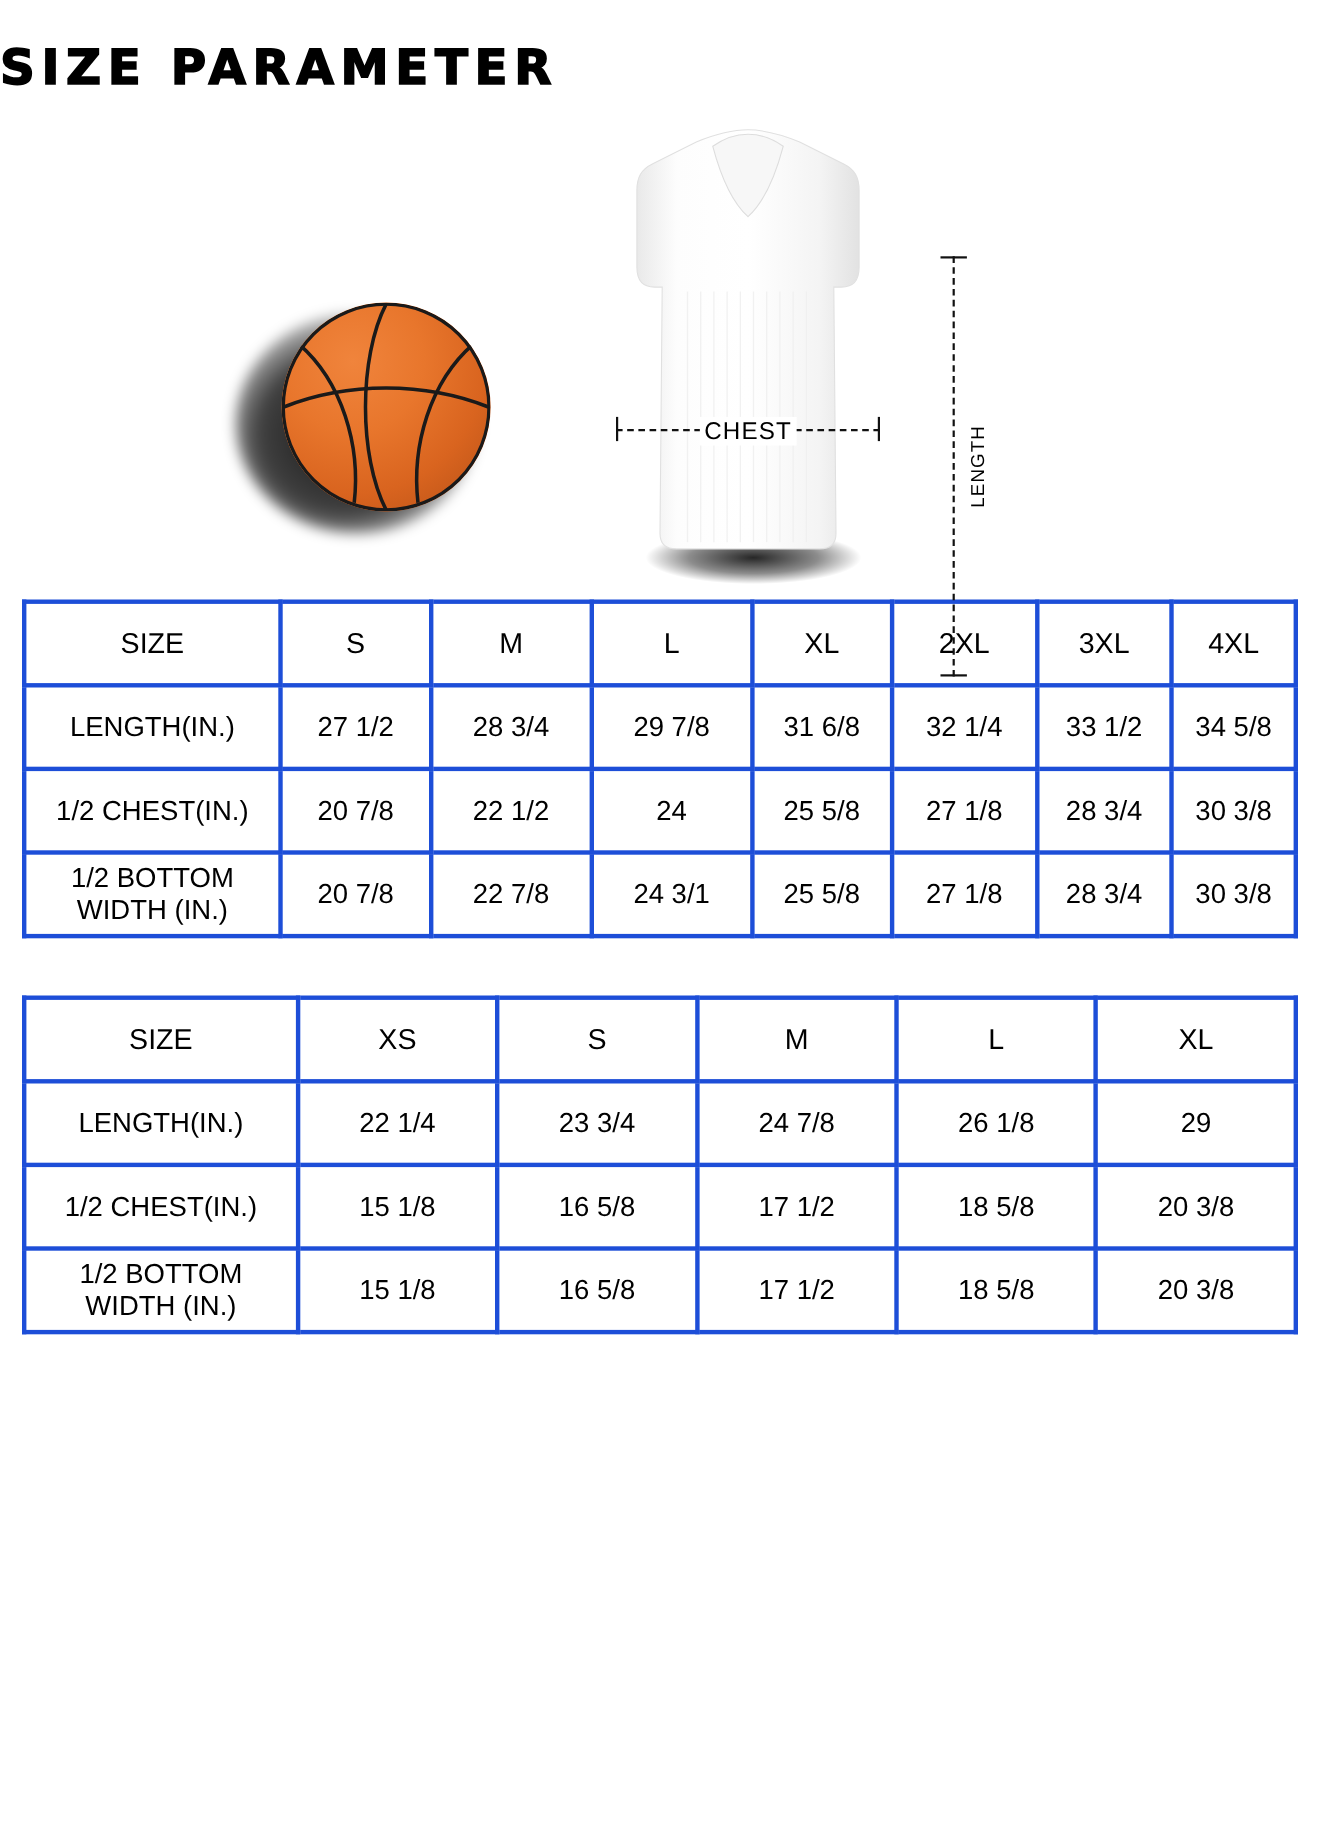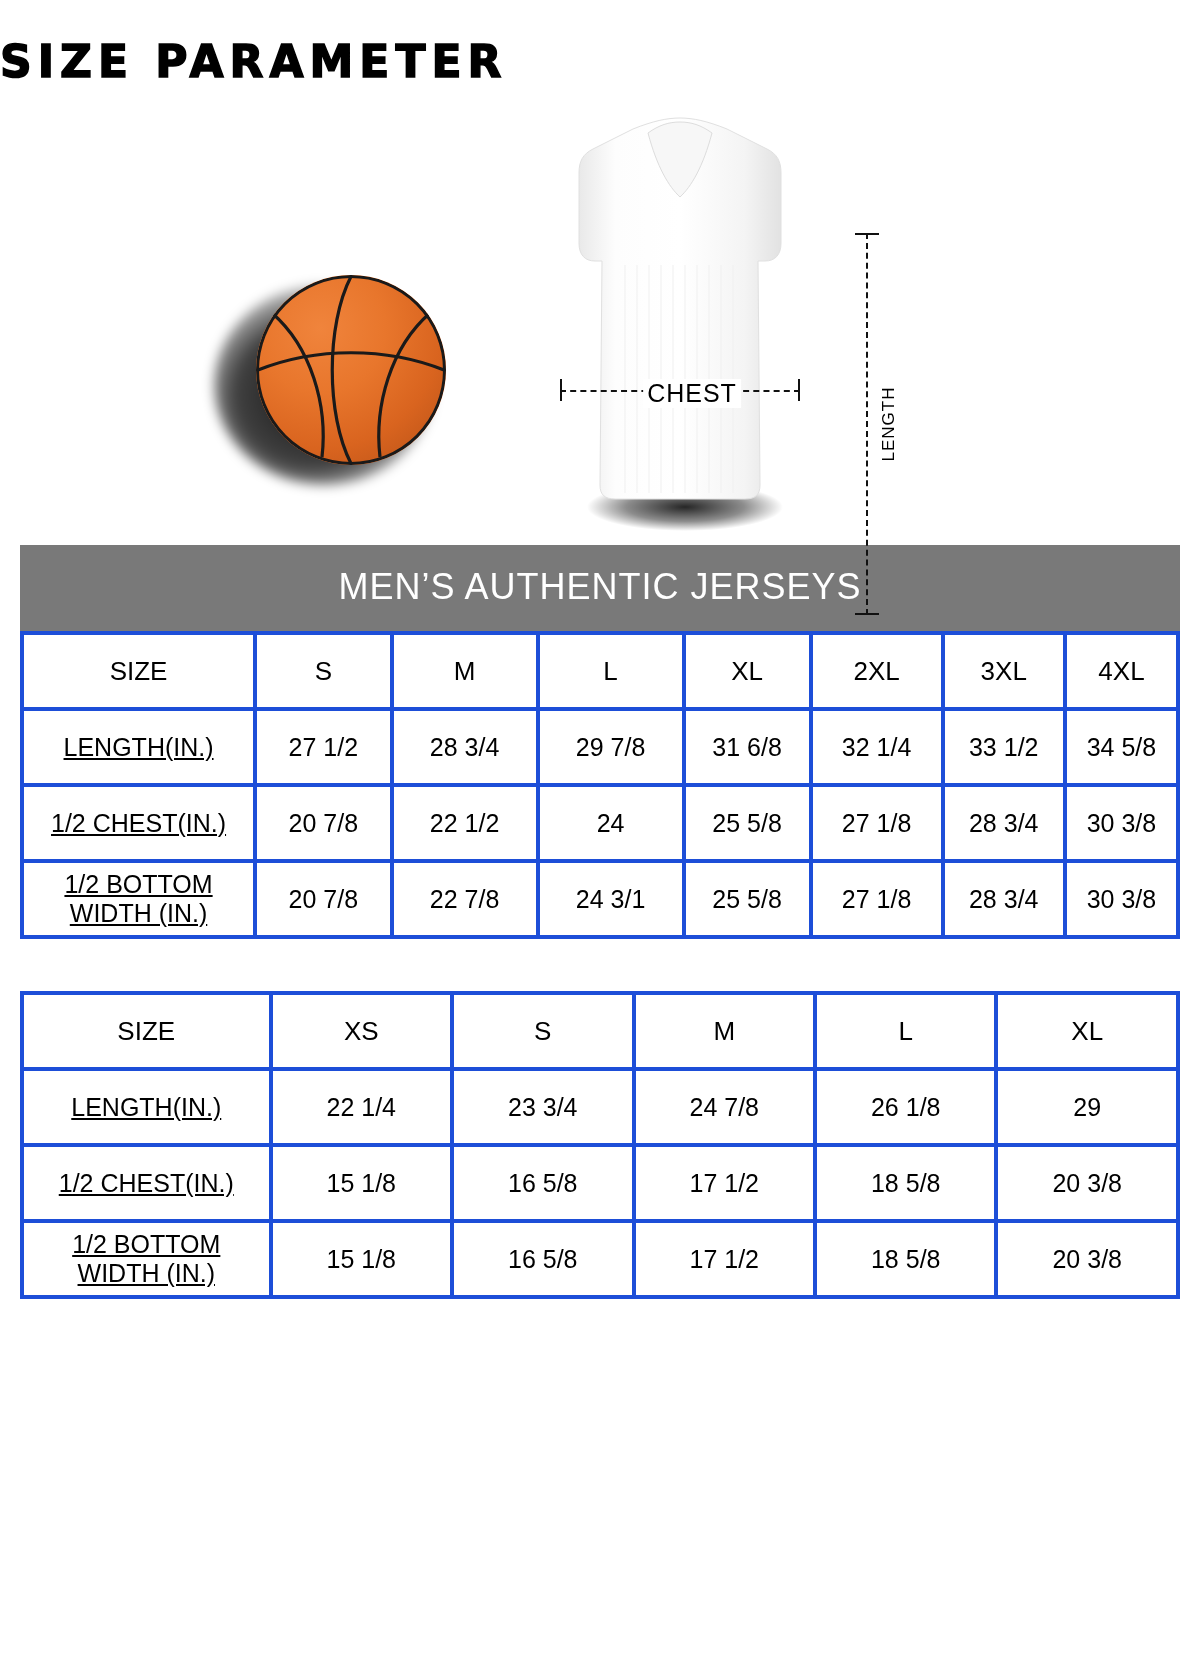--- a/index.html
+++ b/index.html
@@ -88,24 +88,23 @@
     width: 100%;
     border-top: 2px dashed #111;
   }
   .chest-label {
     position: absolute;
     left: 50%;
     top: -4px;
     transform: translateX(-50%);
     background: #ffffff;
     padding: 0 4px;
-    font-size: 25px;
+    font-size: 22px;
     letter-spacing: 1px;
     font-family: "Liberation Sans", sans-serif;
-    margin-left: 12px;
   }
   .chest-cap-l, .chest-cap-r {
     position: absolute;
     top: -4px;
     width: 2px;
     height: 22px;
     background: #111;
   }
   .chest-cap-l { left: 0; }
   .chest-cap-r { right: 0; }
@@ -170,21 +169,20 @@
     text-align: center;
     font-size: 25px;
     height: 76px;
     padding: 4px 2px;
     font-family: "Liberation Sans", sans-serif;
   }
   table.size-table tr.head td { font-size: 26px; }
   td.rowlabel {
     font-size: 25px;
     line-height: 1.15;
-    text-decoration: underline;
   }
   .two-line { display: block; }
   .two-line span { display: block; }
 </style>
 </head>
 <body>
 
 <div class="page-title">SIZE  PARAMETER</div>
 
 <div class="illustration">
@@ -254,21 +252,20 @@
 
   <div class="length-line">
     <div class="length-dash"></div>
     <div class="length-cap-t"></div>
     <div class="length-cap-b"></div>
     <div class="length-label">LENGTH</div>
   </div>
 </div>
 
 <div class="table-block">
-  <div class="table-header">MEN’S AUTHENTIC JERSEYS</div>
   <table class="size-table">
     <colgroup>
       <col style="width:19.8%">
         <col style="width:11.6%">
         <col style="width:12.4%">
         <col style="width:12.4%">
       <col style="width:10.8%">
         <col style="width:11.2%">
         <col style="width:10.4%">
         <col style="width:9.6%">

